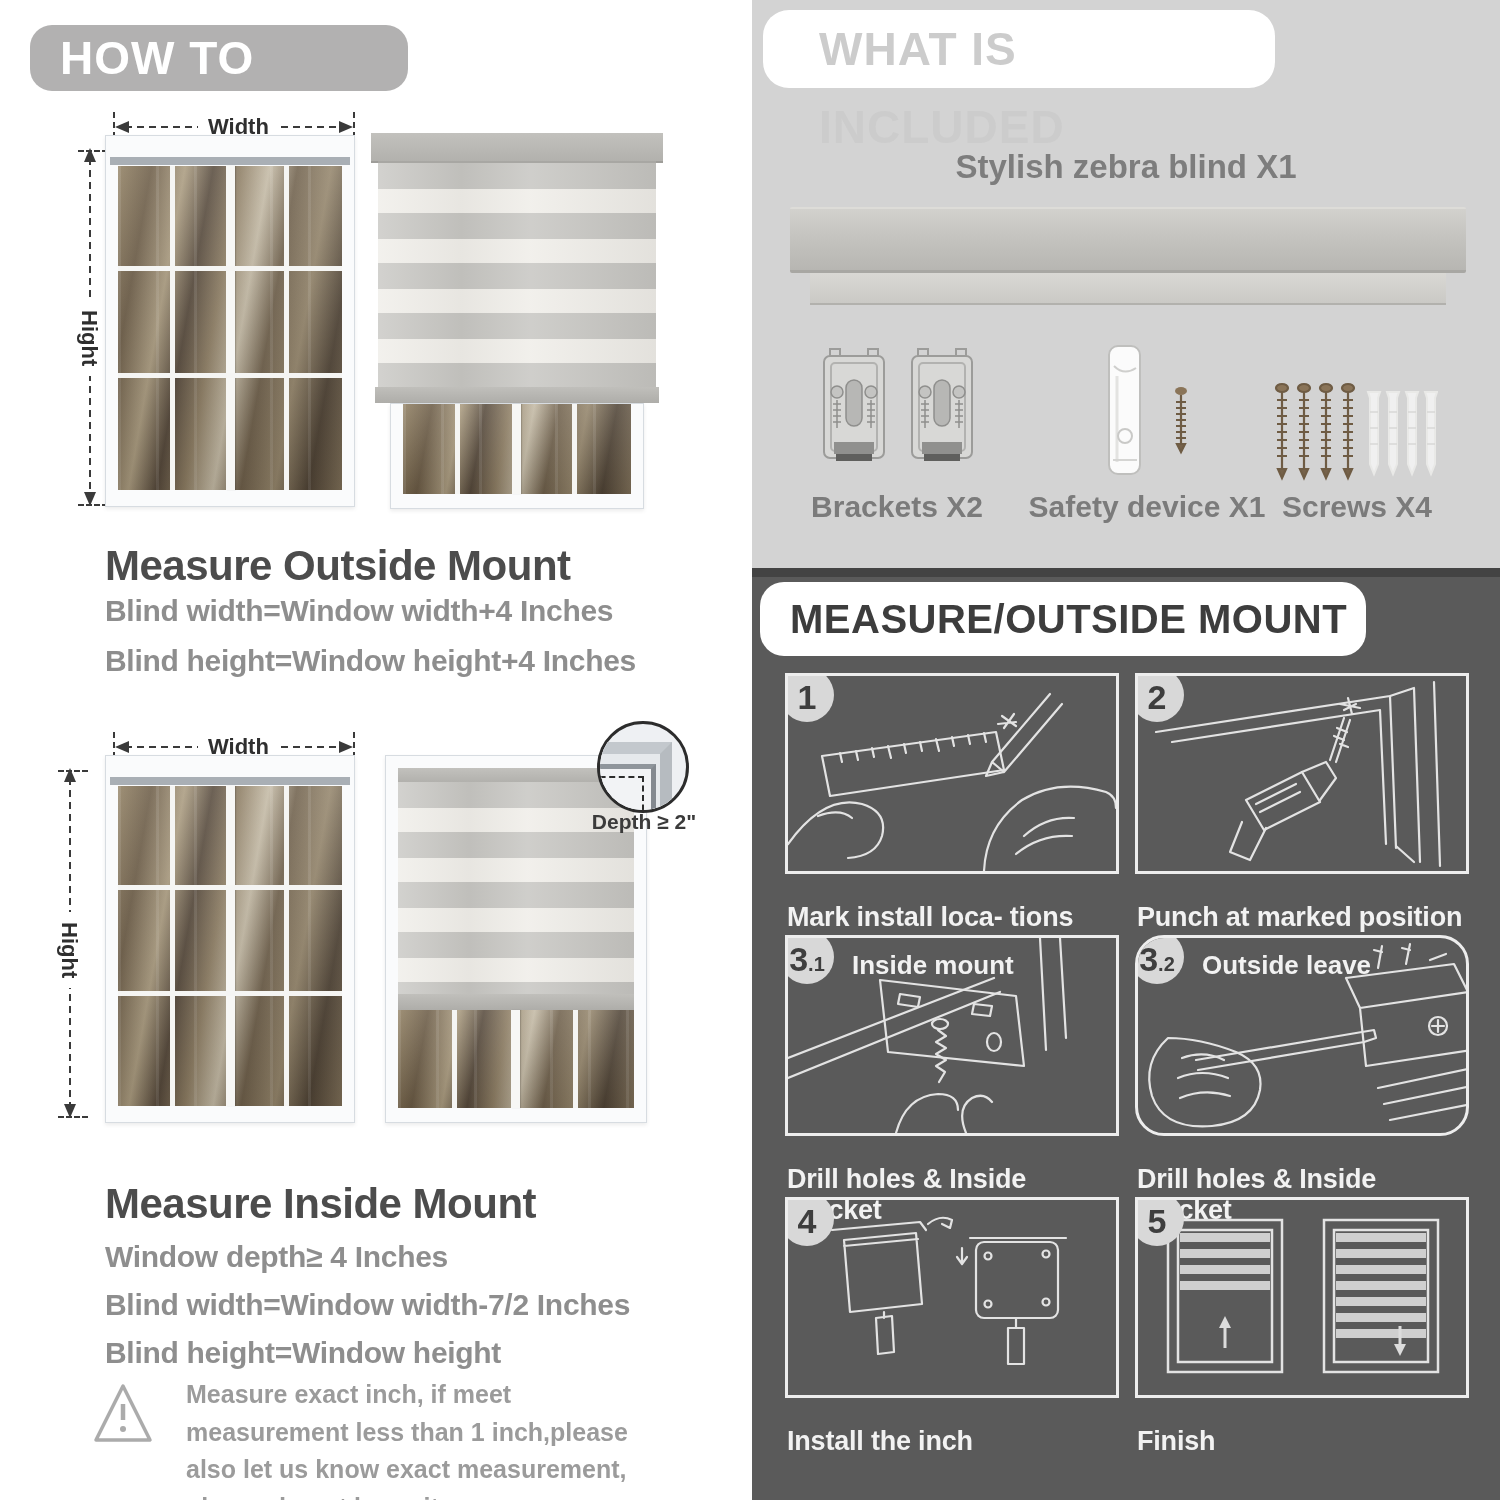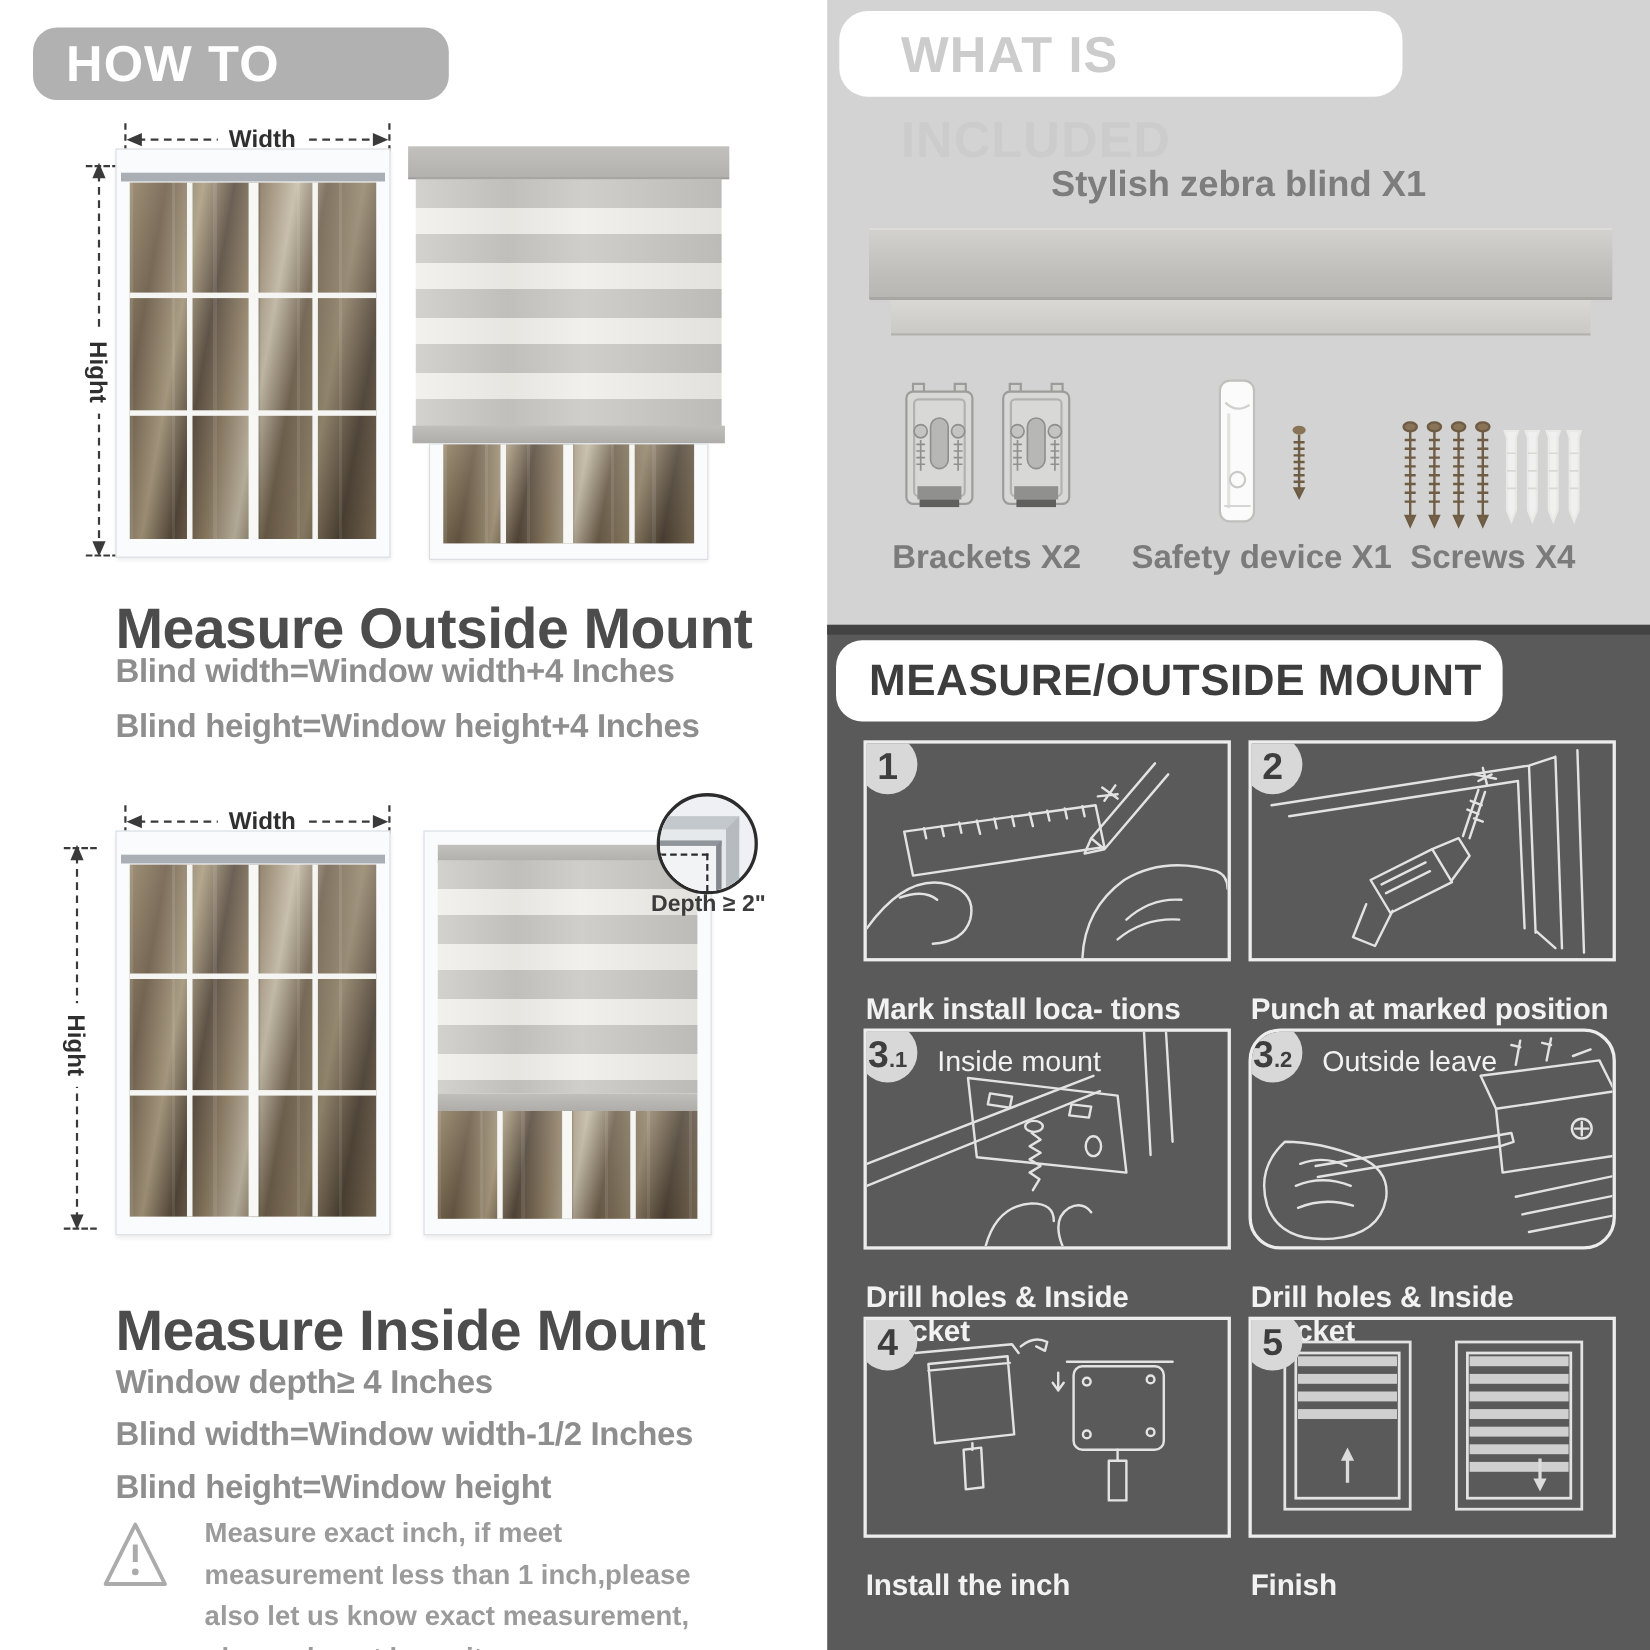--- a/index.html
+++ b/index.html
@@ -12,21 +12,21 @@
             border-radius:22px;color:#ffffff;font-size:46px;font-weight:800;letter-spacing:1px;
             line-height:66px;padding-left:30px;box-sizing:border-box;}
   .hdr-included{position:absolute;left:11px;top:10px;width:512px;height:78px;background:#ffffff;
             border-radius:26px;color:#cccccc;font-size:46px;font-weight:800;letter-spacing:1px;
             line-height:78px;padding-left:56px;box-sizing:border-box;}
   .hdr-mount{position:absolute;left:8px;top:14px;width:606px;height:74px;background:#ffffff;
             border-radius:24px;color:#3d3d3d;font-size:40px;font-weight:800;letter-spacing:.5px;
             line-height:74px;padding-left:30px;box-sizing:border-box;}
 
   
-  .h2{position:absolute;color:#4c4c4c;font-size:52px;font-weight:800;letter-spacing:-.5px;}
+  .h2{position:absolute;color:#4c4c4c;font-size:42px;font-weight:800;letter-spacing:-.5px;}
   .body-line{position:absolute;color:#8e8e8e;font-size:30px;font-weight:700;letter-spacing:-.3px;}
   .warn-text{position:absolute;color:#9b9b9b;font-size:25px;font-weight:600;line-height:1.5;}
 
   
   .win{position:absolute;background:#fafbfc;border:1px solid #d7dce1;box-sizing:border-box;
        box-shadow:0 2px 4px rgba(0,0,0,.08);}
   .win-headrail{position:absolute;left:4px;right:4px;top:21px;height:8px;background:#a9afb5;}
   .glass-photo{position:absolute;
        background:
          linear-gradient(180deg,rgba(255,255,255,.14),rgba(0,0,0,.10)),
@@ -75,21 +75,21 @@
             background:linear-gradient(#d9d8d4,#cac9c5);border-bottom:2px solid #b2b1ad;box-sizing:border-box;}
   .part-label{position:absolute;top:490px;text-align:center;color:#7b7b7b;font-size:30px;font-weight:800;}
 
   
   .step-panel{position:absolute;width:328px;height:195px;border:3px solid #ededed;box-sizing:content-box;
               overflow:hidden;}
   .badge{position:absolute;left:-8px;top:-8px;width:54px;height:54px;border-radius:50%;background:#d8d8d8;
          color:#3e3e3e;font-weight:800;text-align:center;line-height:58px;}
   .badge .n{font-size:34px;}
   .badge .ns{font-size:20px;}
-  .step-label{position:absolute;left:64px;top:12px;color:#f2f2f2;font-size:26px;font-weight:400;}
+  .step-label{position:absolute;left:64px;top:12px;color:#f2f2f2;font-size:26px;font-weight:700;}
   .caption{position:absolute;width:340px;color:#f2f2f2;font-size:27px;font-weight:800;letter-spacing:-.2px;margin-top:24px;}
   .step-art{position:absolute;left:0;top:0;width:328px;height:195px;}
 </style>
 </head>
 <body>
 
 <div class="canvas">
 
   <section class="abs" style="left:0;top:0;width:752px;height:1500px;">
 
@@ -183,21 +183,21 @@
 
     <div class="mag" style="left:597px;top:721px;">
       <div class="mag-outer"></div>
       <div class="mag-mid"></div>
       <div class="mag-dash"></div>
     </div>
     <div class="depth-label" style="left:586px;top:810px;width:116px;">Depth ≥ 2"</div>
 
     <div class="h2" style="left:105px;top:1180px;">Measure Inside Mount</div>
     <div class="body-line" style="left:105px;top:1240px;">Window depth≥ 4 Inches</div>
-    <div class="body-line" style="left:105px;top:1288px;">Blind width=Window width-1/2 Inches</div>
+    <div class="body-line" style="left:105px;top:1288px;">Blind width=Window width-7/2 Inches</div>
     <div class="body-line" style="left:105px;top:1336px;">Blind height=Window height</div>
 
     <svg class="abs" style="left:92px;top:1380px;" width="62" height="68">
       <path d="M31,6 L58,60 L4,60 Z" fill="none" stroke="#ababab" stroke-width="3.5" stroke-linejoin="round"></path>
       <line x1="31" y1="24" x2="31" y2="40" stroke="#ababab" stroke-width="4.5"></line>
       <circle cx="31" cy="49" r="3" fill="#ababab"></circle>
     </svg>
     <div class="warn-text" style="left:186px;top:1376px;width:468px;">Measure exact inch, if meet measurement less than 1 inch,please also let us know exact measurement, please do not leave it</div>
   </section>
 

